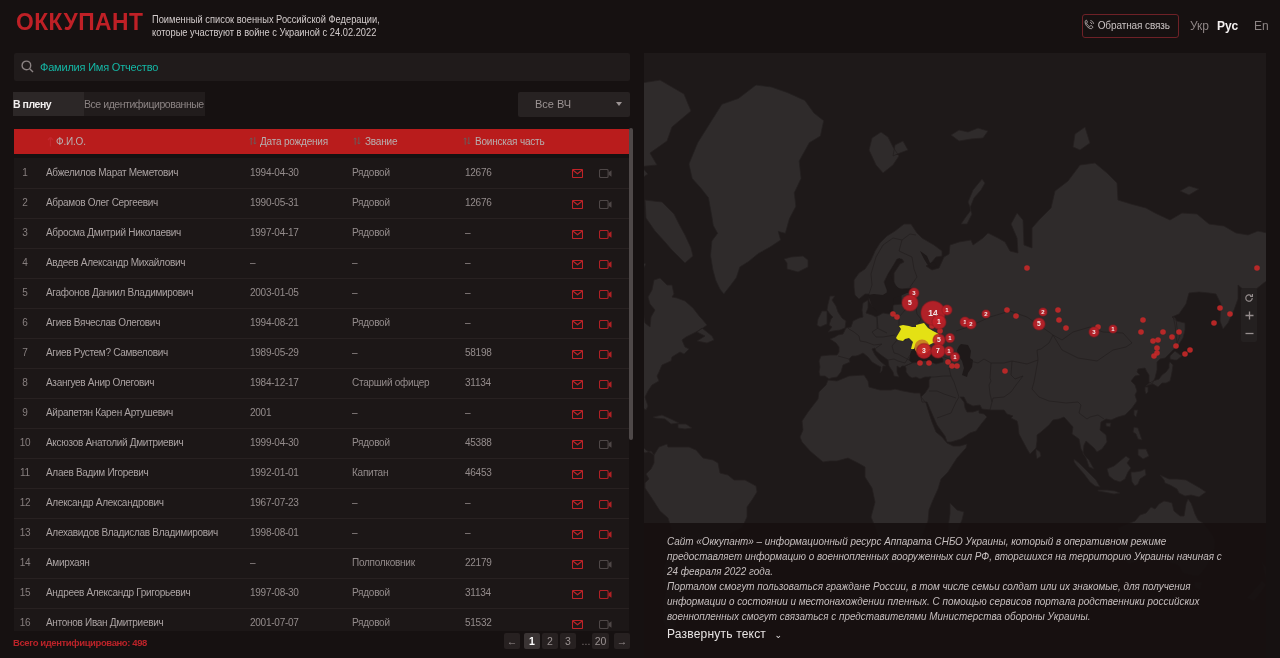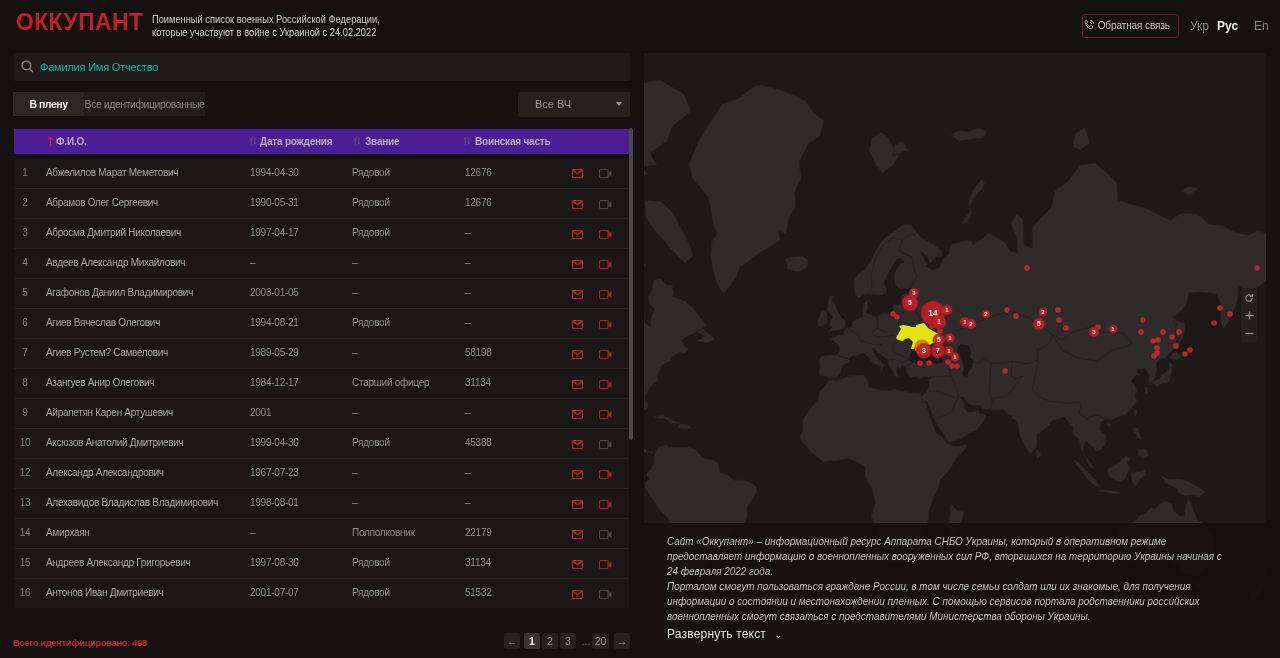--- a/index.html
+++ b/index.html
@@ -8,27 +8,27 @@
 .logo{left:16px;top:8px;font-size:24px;font-weight:bold;color:#bf2026;letter-spacing:0.5px;transform:scaleX(0.95);transform-origin:0 0}
 .sub{left:152px;top:13px;font-size:11px;line-height:13px;color:#d3cccc;transform:scaleX(0.845);transform-origin:0 0;white-space:nowrap}
 .fb{left:1082px;top:14px;width:97px;height:24px;border:1px solid #6e2127;border-radius:3px;color:#c9c2c2;font-size:10px;letter-spacing:-0.1px;line-height:22px;white-space:nowrap}
 .langs{left:1190px;top:19px;font-size:12px;color:#8d8585}
 .langs b{color:#f3f0f0;margin:0 0 0 8px}
 .langs .en{margin-left:16px}
 
 .search{left:14px;top:53px;width:616px;height:28px;background:#201b1b;border-radius:2px;color:#14b8a6;font-size:11px;letter-spacing:-0.2px;line-height:28px}
 .search .mag{margin:0 6px 0 7px}
 .tabs{left:13px;top:92px;height:24px}
-.tab{display:inline-block;height:24px;line-height:24px;text-align:center;font-size:10.5px;letter-spacing:-0.45px;vertical-align:top;white-space:nowrap;overflow:hidden}
+.tab{display:inline-block;height:24px;line-height:24px;font-size:10.5px;letter-spacing:-0.45px;vertical-align:top;white-space:nowrap;overflow:hidden}
 .tab.on{background:#2c2727;color:#f2efef;font-weight:bold}
 .tab.off{background:#211c1c;color:#8b8383}
 .select{left:518px;top:92px;width:112px;height:25px;background:#272222;border-radius:2px;color:#9c9494;font-size:11px;line-height:25px;padding-left:17px}
 .select .car{position:absolute;right:8px;top:10px;width:0;height:0;border-left:3.5px solid transparent;border-right:3.5px solid transparent;border-top:4px solid #9c9494}
 
-.thead{left:14px;top:129px;width:615px;height:25px;background:#4c1d95;font-size:10px;letter-spacing:-0.2px;font-weight:bold;color:#b7b0b0}
+.thead{left:14px;top:129px;width:615px;height:25px;background:#b91c1c;font-size:10px;letter-spacing:-0.2px;font-weight:normal;color:#b7b0b0}
 .thead div{position:absolute;top:7px}
 .tbl{left:14px;top:158px;width:615px;height:473px;overflow:hidden}
 .tr{position:relative;height:30px;background:#1c1717;font-size:10px;letter-spacing:-0.25px;color:#938b8b}
 .tr+.tr{border-top:1px solid #282121;height:30px}
 .tr div{position:absolute;top:9px;white-space:nowrap}
 .tr+.tr div{top:8px}
 .c-n{left:0;width:22px;text-align:center;color:#877f7f}
 .c-name{left:32px;color:#aaa2a2;letter-spacing:-0.3px}
 .c-dob{left:236px}
 .c-rank{left:338px}
@@ -228,20 +228,35 @@
       <div class="c-dob">1999-04-30</div>
       <div class="c-rank">Рядовой</div>
       <div class="c-unit">45388</div>
   <div class="c-mail"><svg width="11" height="9" viewBox="0 0 11 9">
           <rect x="0.5" y="0.5" width="10" height="8" rx="0.8" fill="none" stroke="#bf2328" stroke-width="1.1"></rect>
           <path d="M0.8 1 L5.5 4.8 L10.2 1" fill="none" stroke="#bf2328" stroke-width="1.1"></path>
         </svg></div>
       <div class="c-cam"><svg width="13" height="9" viewBox="0 0 13 9">
           <rect x="0.5" y="0.5" width="8.6" height="8" rx="1.3" fill="none" stroke="#4e4747" stroke-width="1.1"></rect>
           <path d="M9.6 3.2 L12.5 1.2 L12.5 7.8 L9.6 5.8 Z" fill="#4e4747"></path>
+        </svg></div>
+</div>
+<div class="tr">
+  <div class="c-n">11</div>
+      <div class="c-name">Алаев Вадим Игоревич</div>
+      <div class="c-dob">1992-01-01</div>
+      <div class="c-rank">Капитан</div>
+      <div class="c-unit">46453</div>
+  <div class="c-mail"><svg width="11" height="9" viewBox="0 0 11 9">
+          <rect x="0.5" y="0.5" width="10" height="8" rx="0.8" fill="none" stroke="#bf2328" stroke-width="1.1"></rect>
+          <path d="M0.8 1 L5.5 4.8 L10.2 1" fill="none" stroke="#bf2328" stroke-width="1.1"></path>
+        </svg></div>
+      <div class="c-cam"><svg width="13" height="9" viewBox="0 0 13 9">
+          <rect x="0.5" y="0.5" width="8.6" height="8" rx="1.3" fill="none" stroke="#b02025" stroke-width="1.1"></rect>
+          <path d="M9.6 3.2 L12.5 1.2 L12.5 7.8 L9.6 5.8 Z" fill="#b02025"></path>
         </svg></div>
 </div>
 <div class="tr">
   <div class="c-n">12</div>
       <div class="c-name">Александр Александрович</div>
       <div class="c-dob">1967-07-23</div>
       <div class="c-rank">–</div>
       <div class="c-unit">–</div>
   <div class="c-mail"><svg width="11" height="9" viewBox="0 0 11 9">
           <rect x="0.5" y="0.5" width="10" height="8" rx="0.8" fill="none" stroke="#bf2328" stroke-width="1.1"></rect>

